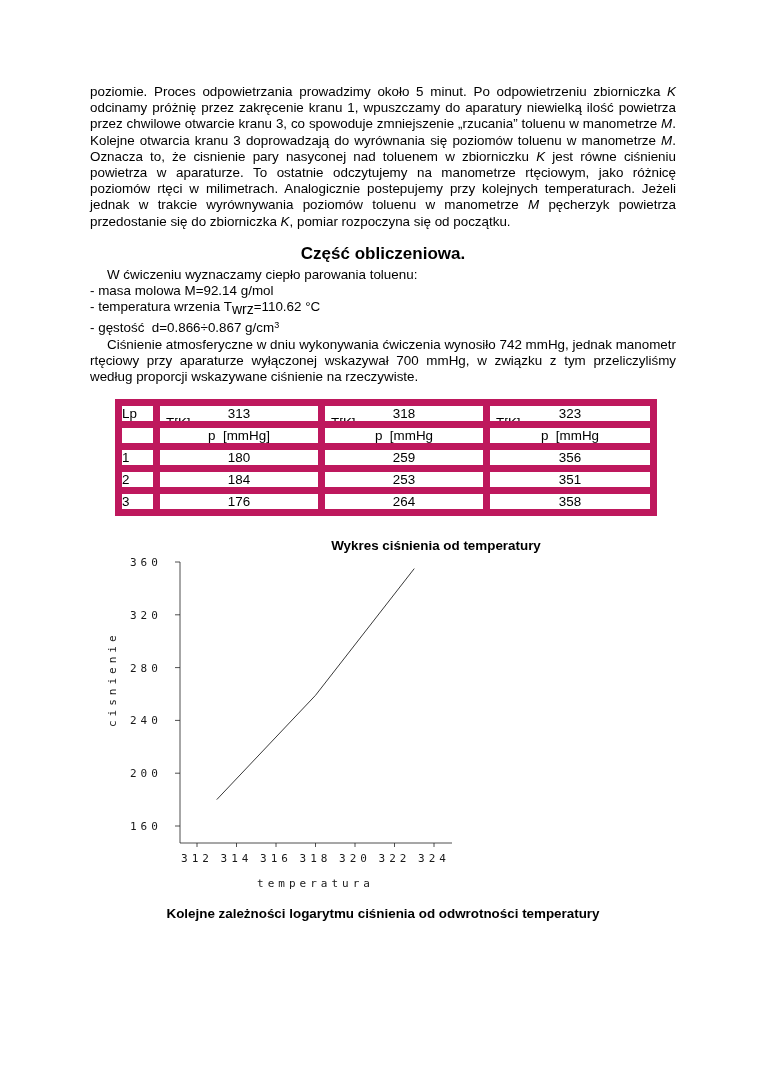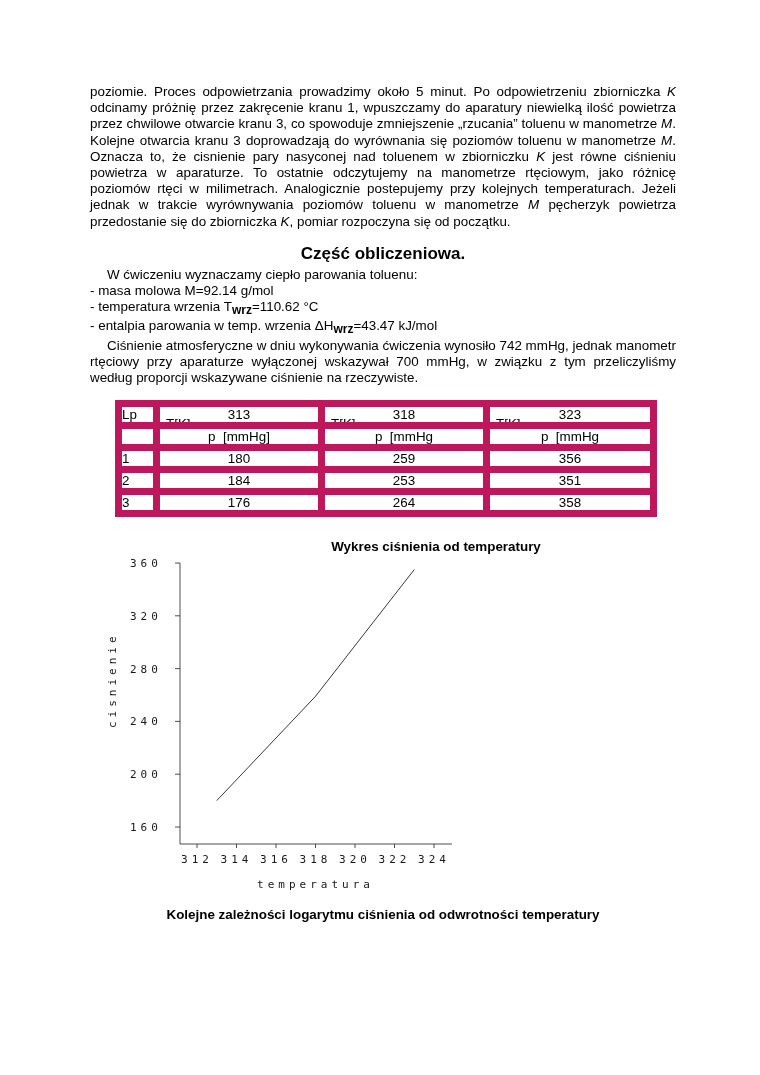--- a/index.html
+++ b/index.html
@@ -14,21 +14,21 @@
     position: relative;
     width: 760px; height: 882px;
     padding: 84px 84px 0 90px;
     background: #fff;
   }
   .body-text { font-size: 13.4px; line-height: 16.2px; }
   .justify { text-align: justify; }
   .indent { text-indent: 17px; }
   .pre { white-space: pre-wrap; }
   i { font-style: italic; }
-  sub { font-size: 12px; vertical-align: -3px; font-weight: bold; }
+  sub { font-size: 14px; vertical-align: -3px; }
   sup { font-size: 9px; vertical-align: 4px; }
   .heading {
     font-size: 17px; font-weight: bold; text-align: center;
     margin-top: 14px; margin-bottom: 3px;
   }
   
   .data-table {
     border-collapse: collapse;
     table-layout: fixed;
     width: 535px;
@@ -74,21 +74,21 @@
 
 <div class="page">
 
   <p class="body-text justify"><span>poziomie. Proces odpowietrzania prowadzimy około 5 minut. Po odpowietrzeniu zbiorniczka </span><i>K</i><span> odcinamy próżnię przez zakręcenie kranu 1, wpuszczamy do aparatury niewielką ilość powietrza przez chwilowe otwarcie kranu 3, co spowoduje zmniejszenie „rzucania” toluenu w manometrze </span><i>M</i><span>. Kolejne otwarcia kranu 3 doprowadzają do wyrównania się poziomów toluenu w manometrze </span><i>M</i><span>. Oznacza to, że cisnienie pary nasyconej nad toluenem w zbiorniczku </span><i>K</i><span> jest równe ciśnieniu powietrza w aparaturze. To ostatnie odczytujemy na manometrze rtęciowym, jako różnicę poziomów rtęci w milimetrach. Analogicznie postepujemy przy kolejnych temperaturach. Jeżeli jednak w trakcie wyrównywania poziomów toluenu w manometrze </span><i>M</i><span> pęcherzyk powietrza przedostanie się do zbiorniczka </span><i>K</i><span>, pomiar rozpoczyna się od początku.</span></p>
 
   <h1 class="heading">Część obliczeniowa.</h1>
 
   <p class="body-text indent">W ćwiczeniu wyznaczamy ciepło parowania toluenu:</p>
   <p class="body-text pre"><span>- masa molowa M=92.14 g/mol</span></p>
   <p class="body-text pre"><span>- temperatura wrzenia T</span><sub>wrz</sub><span>=110.62 °C</span></p>
-  <p class="body-text pre"><span>- entalpia parowania w temp. wrzenia ΔH</span><sub>wrz</sub><span>=43.47 kJ/mol</span></p>
+  <p class="body-text pre"><span>- gęstość  d=0.866÷0.867 g/cm</span><sup>3</sup></p>
 
   <p class="body-text justify indent">Ciśnienie atmosferyczne w dniu wykonywania ćwiczenia wynosiło 742 mmHg, jednak manometr rtęciowy przy aparaturze wyłączonej wskazywał 700 mmHg, w związku z tym przeliczyliśmy według proporcji wskazywane ciśnienie na rzeczywiste.</p>
 
   <table class="data-table">
     <colgroup>
       <col style="width:38px">
         <col style="width:165px">
         <col style="width:165px">
         <col style="width:167px">
     </colgroup>

